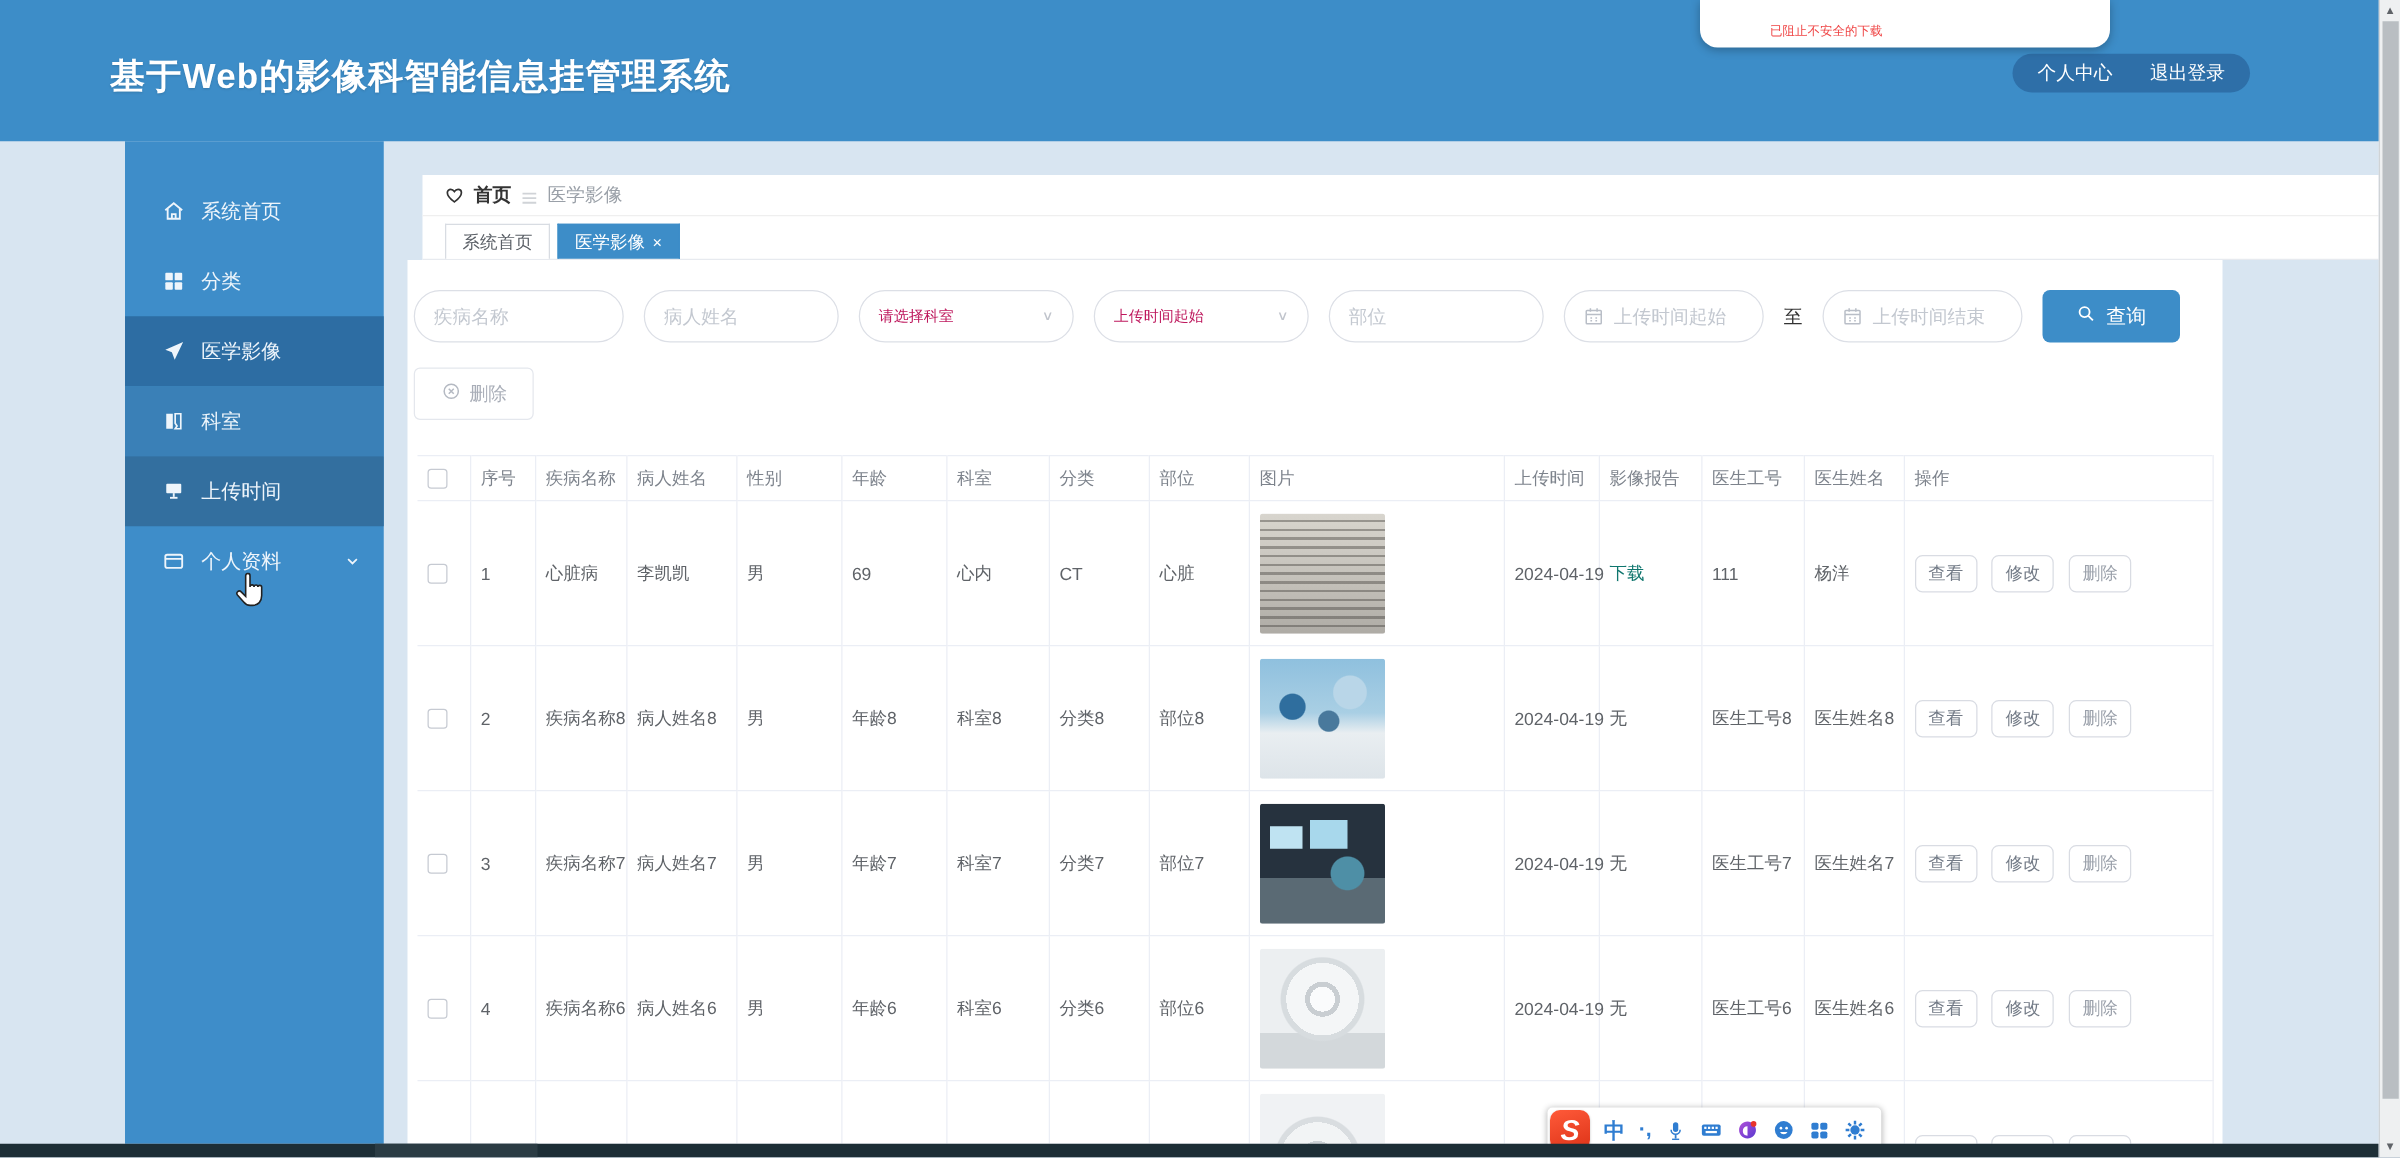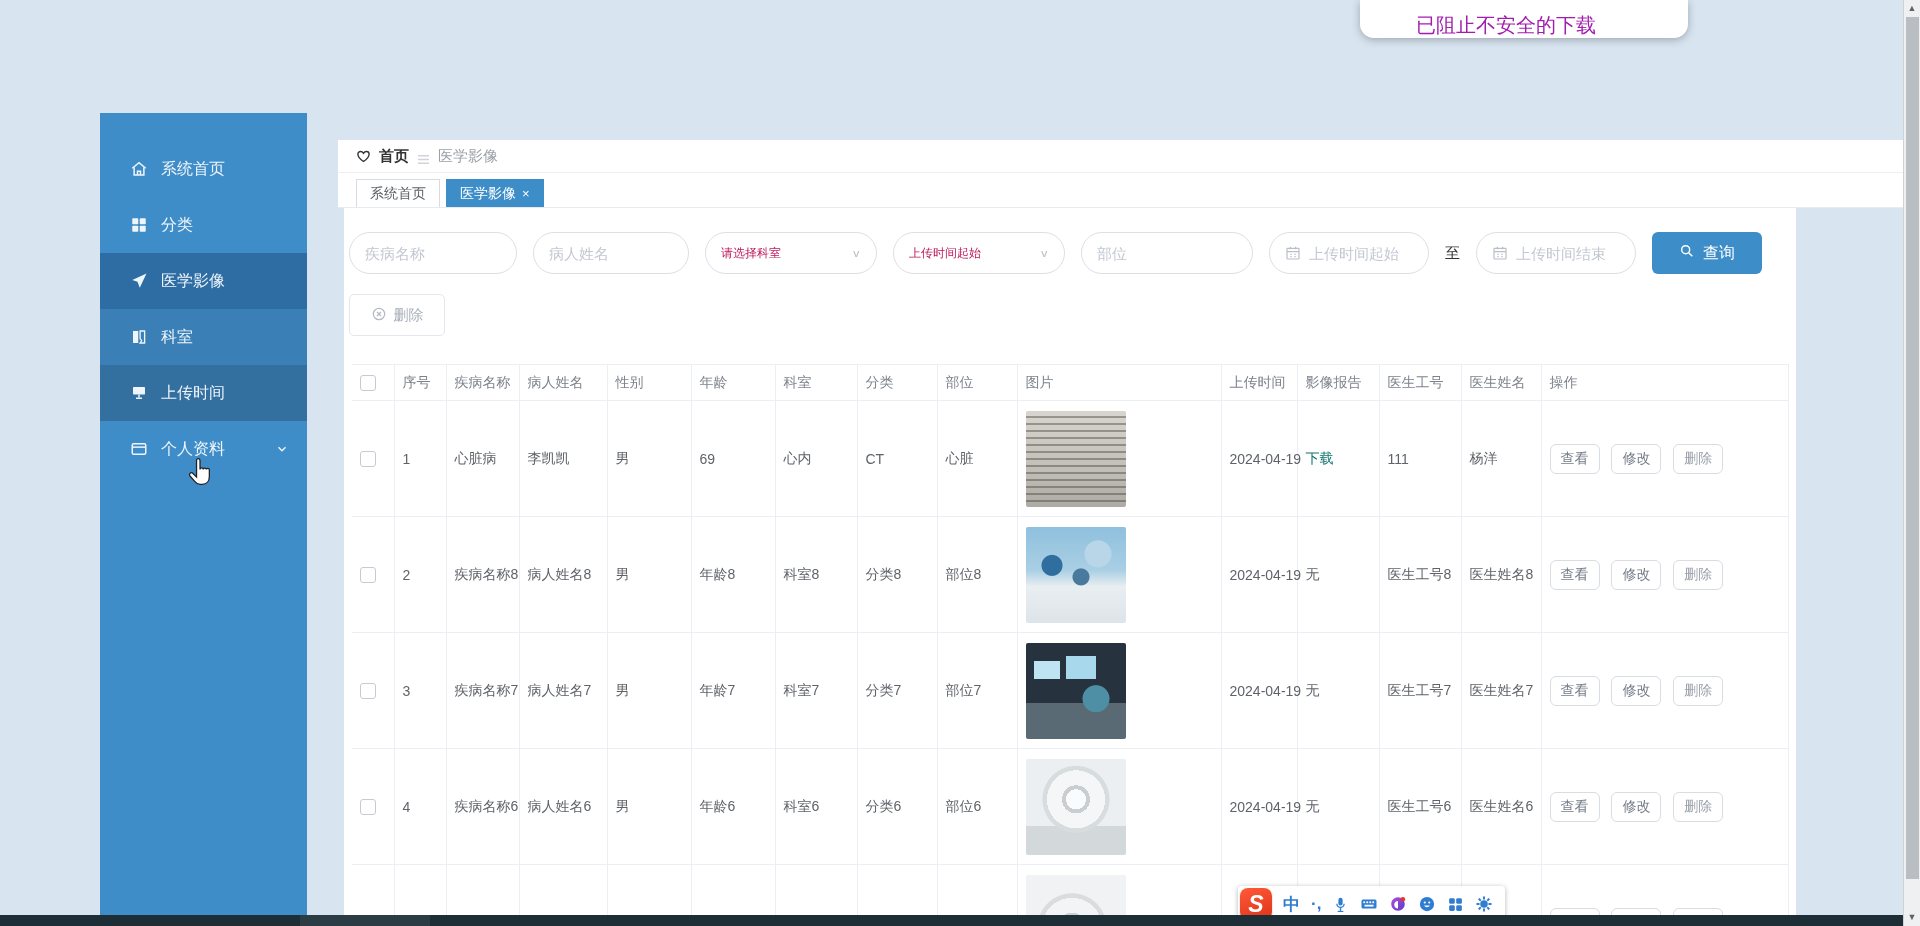--- a/index.html
+++ b/index.html
@@ -8,21 +8,21 @@
   .stage { position:relative; width:1920px; height:926px; background:#d8e5f1; overflow:hidden; }
 
   
   .hdr { position:absolute; left:0; top:0; width:1920px; height:113px; background:#3d8dc8; }
   .hdr-title { position:absolute; left:88px; top:42px; color:#fff; font-size:28px; font-weight:bold; letter-spacing:1px; text-shadow:0 1px 2px rgba(0,0,0,.15); }
   .hdr-nav { position:absolute; right:120px; top:43px; height:31px; background:#2e6fa8; border-radius:16px; display:flex; align-items:center; padding:0 20px; gap:30px; }
   .hdr-nav span { color:#fff; font-size:15px; cursor:pointer; white-space:nowrap; }
 
   
   .notif { position:absolute; left:1360px; top:0; width:328px; height:38px; background:#fff; border-radius:0 0 14px 14px; box-shadow:0 2px 8px rgba(0,0,0,.28); z-index:50; display:flex; align-items:center; padding-left:56px; }
-  .notif span { color:#a21caf; font-size:20px;margin-top:12px; }
+  .notif span { color:#ef4444; font-size:10px;margin-top:12px; }
 
   
   .side { position:absolute; left:100px; top:113px; width:207px; height:802px; background:#3e8dc9; padding-top:28px; }
   .side-item { height:56px; display:flex; align-items:center; gap:13px; padding:0 18px 0 30px; color:#eef5fb; font-size:16px; cursor:pointer; }
   .side-item.active { background:#2d6da3; }
   .side-item.shade  { background:#3a80b7; }
   .side-item.hovered{ background:#336f9f; }
   .side-item .ic { width:18px; height:18px; flex:0 0 18px; display:inline-block; }
   .side-item .chev { margin-left:auto; width:14px; height:14px; }
   .cursor-hand { position:absolute; left:86px; top:345px; width:28px; height:30px; z-index:30; }
@@ -33,21 +33,21 @@
   .crumb .heart { width:15px; height:15px; }
   .crumb .home { color:#333; font-size:15px; font-weight:bold; }
   .crumb .sep { width:13px; height:11px; opacity:.55; }
   .crumb .cur { color:#9aa0a8; font-size:15px; }
   .tabsrow { height:34px; display:flex; align-items:flex-end; padding-left:18px; gap:6px; }
   .tab { height:28px; display:flex; align-items:center; padding:0 13px; font-size:14px; color:#5a5f66; background:#fff; border:1px solid #d8dce2; border-bottom:none; cursor:pointer; }
   .tab.active { background:#3d8dc8; color:#fff; border-color:#3d8dc8; gap:6px; }
   .tab .x { font-size:13px; line-height:1; }
 
   
-  .card { position:absolute; left:344px; top:208px; width:1452px; height:707px; background:#fff; overflow:hidden; }
+  .card { position:absolute; left:326px; top:208px; width:1452px; height:707px; background:#fff; overflow:hidden; }
 
   
   .filters { position:absolute; left:5px; top:24px; display:flex; align-items:center; gap:16px; }
   .pill { height:42px; border:1px solid #dcdfe6; border-radius:21px; background:#fff; display:flex; align-items:center; padding:0 15px; gap:8px; }
   .pill input { border:none; outline:none; width:100%; font-size:15px; color:#333; background:transparent; font-family:inherit; }
   .pill input::placeholder { color:#c3c8d0; }
   .pill .ph { color:#be185d; font-size:12px; flex:1; white-space:nowrap; }
   .pill .dn { color:#c0c4cc; font-size:13px; transform:scaleY(.8); }
   .pill .cal { width:16px; height:16px; flex:0 0 16px; }
   .w168{width:168px;} .w156{width:156px;} .w172{width:172px;} .w160{width:160px;}
@@ -101,20 +101,27 @@
   .sbar { position:absolute; right:0; top:0; width:17px; height:926px; background:#eef0f1; border-left:1px solid #cfd3d6; z-index:60; }
   .sbar .thumb { position:absolute; left:2px; top:17px; width:13px; height:862px; background:#b9bec2; }
   .sbar .ar { position:absolute; left:0; width:16px; text-align:center; color:#5f6368; font-size:9px; line-height:17px; background:#eef0f1; }
   .ar.up { top:0; } .ar.dn2 { bottom:0; }
 </style>
 </head>
 <body>
 
 <div class="stage">
 
+  <div class="hdr">
+    <div class="hdr-title">基于Web的影像科智能信息挂管理系统</div>
+    <div class="hdr-nav">
+      <span>个人中心</span>
+      <span>退出登录</span>
+    </div>
+  </div>
 
   <div class="notif">
     <span>已阻止不安全的下载</span>
   </div>
 
   <div class="side">
     <div class="side-item">
       <span class="ic">
         <svg viewBox="0 0 24 24" width="18" height="18" fill="none" stroke="#eef5fb" stroke-width="2">
             <path d="M3 11 L12 3.5 L21 11"></path>

